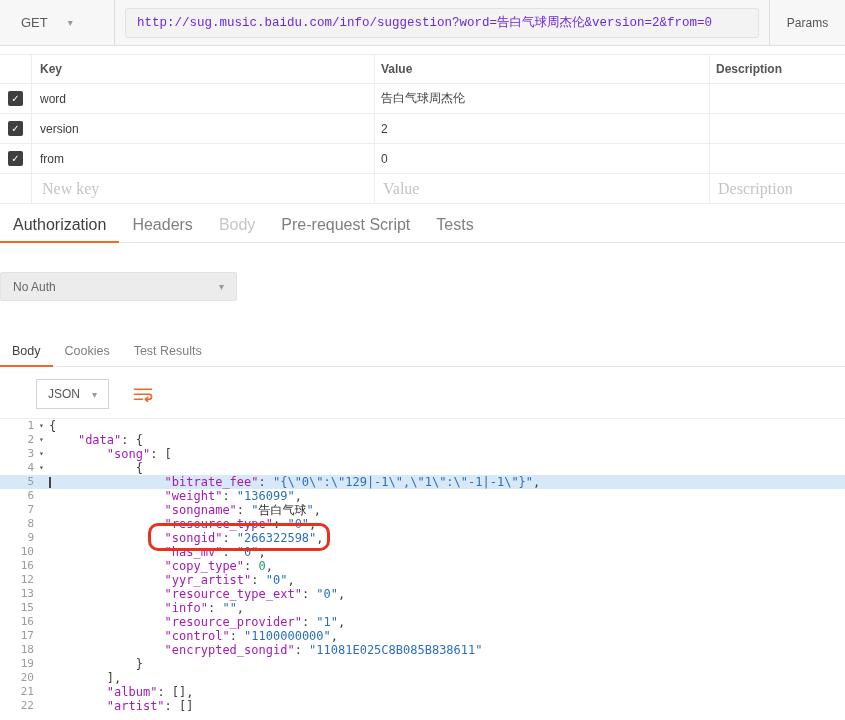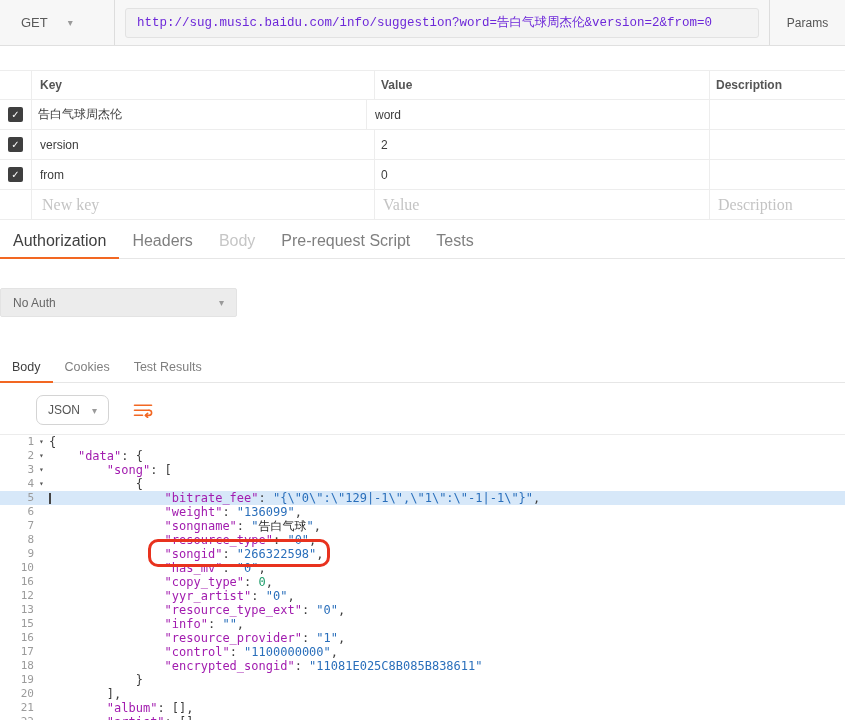--- a/index.html
+++ b/index.html
@@ -19,21 +19,21 @@
   .method{width:115px;display:flex;align-items:center;padding-left:21px;gap:20px;
     border-right:1px solid #ddd;color:#5a5a5a;font-size:13px;cursor:pointer;}
   .chev{color:#9a9a9a;font-size:10px;}
   .url-wrap{flex:1;display:flex;align-items:center;padding:0 10px;}
   .url{width:100%;height:30px;background:#f3f3f3;border:1px solid #e2e2e2;border-radius:3px;
     padding:0 11px;font-size:12.5px;color:#6d28d9;font-family:Liberation Mono, monospace;outline:none;}
   .params-btn{width:76px;border-left:1px solid #ddd;display:flex;align-items:center;justify-content:center;
     font-size:12px;color:#555;cursor:pointer;}
 
   
-  .ptable{margin-top:24px;}
+  .ptable{margin-top:8px;}
   .prow{display:flex;height:30px;border-bottom:1px solid #ededed;align-items:stretch;}
   .prow.phead{border-top:1px solid #ededed;}
   .cell{display:flex;align-items:center;border-right:1px solid #ededed;font-size:12px;color:#3c3c3c;}
   .cell:last-child{border-right:none;}
   .ccheck{width:32px;justify-content:center;}
   .ckey{width:343px;padding-left:8px;}
   .cval{width:335px;padding-left:6px;}
   .cdesc{flex:1;padding-left:6px;}
   .th{font-weight:bold;color:#555;}
   .checkbox{width:15px;height:15px;background:#3f3f3f;border-radius:2px;color:#fff;font-size:10px;
@@ -63,21 +63,21 @@
   .rtab2.active{color:#3f3f3f;border-color:var(--accent);}
   .count{color:var(--accent);margin-left:3px;}
 
   
   .toolbar{display:flex;align-items:center;margin-top:12px;padding-left:10px;height:30px;}
   .mode-group{display:inline-flex;border:1px solid #d4d4d4;border-radius:3px;overflow:hidden;height:30px;}
   .mode{padding:0 15px;line-height:28px;font-size:12px;color:#9c9c9c;background:#f6f6f6;
     border-right:1px solid #d4d4d4;cursor:pointer;}
   .mode:last-child{border-right:none;}
   .mode.active{background:#fff;color:#3f3f3f;}
-  .fmt{margin-left:26px;height:30px;border:1px solid #d4d4d4;border-radius:7px;background:#fff;
+  .fmt{margin-left:26px;height:30px;border:1px solid #d4d4d4;border-radius:0;background:#fff;
     padding:0 11px;gap:12px;font-size:12px;color:#555;}
   .wrap-btn{margin-left:24px;color:var(--accent);display:flex;align-items:center;cursor:pointer;}
 
   
   .code-panel{position:relative;margin-top:9px;border-top:1px solid #ececec;
     font-family:"DejaVu Sans Mono","Liberation Mono",monospace;font-size:12px;}
   .code-line{display:flex;height:14px;line-height:14px;overflow:hidden;}
   .code-line.hl{background:var(--highlight-blue);}
   .ln{width:34px;text-align:right;color:#9b9b9b;font-size:11px;flex:none;}
   .fold{width:15px;text-align:center;color:#555;font-size:8px;flex:none;}
@@ -114,22 +114,22 @@
       <div class="cell cval th">Value</div>
       <div class="cell cdesc th">Description</div>
     </div>
 
     <div class="prow">
       <div class="cell ccheck">
         <div class="checkbox">
             <span>✓</span>
           </div>
       </div>
+      <div class="cell ckey">word</div>
       <div class="cell cval">告白气球周杰伦</div>
-      <div class="cell ckey">word</div>
       <div class="cell cdesc"></div>
     </div>
 
     <div class="prow">
       <div class="cell ccheck">
         <div class="checkbox">
             <span>✓</span>
           </div>
       </div>
       <div class="cell ckey">version</div>

